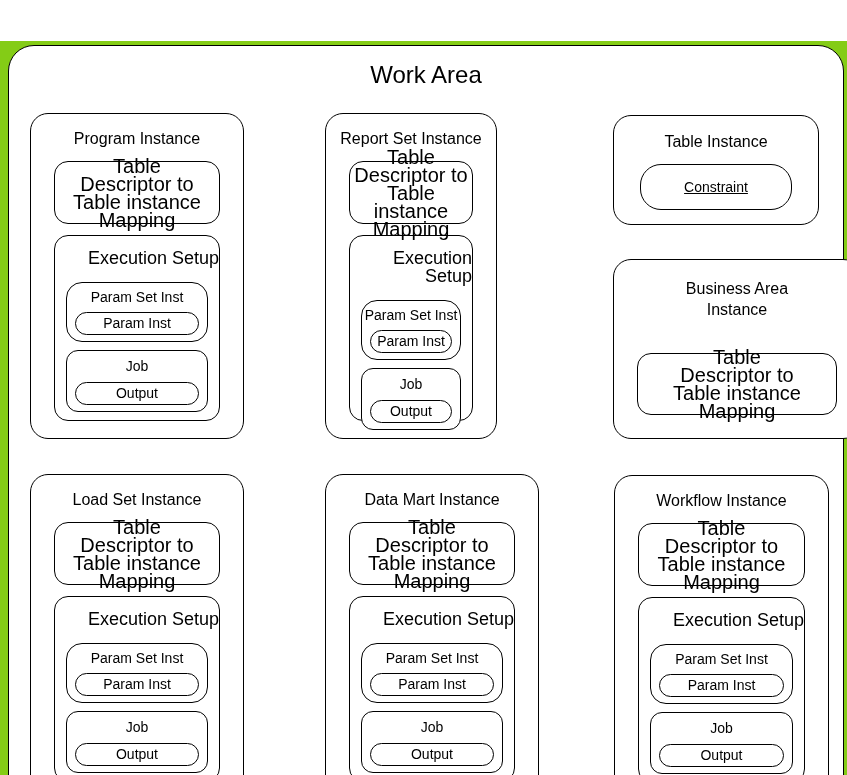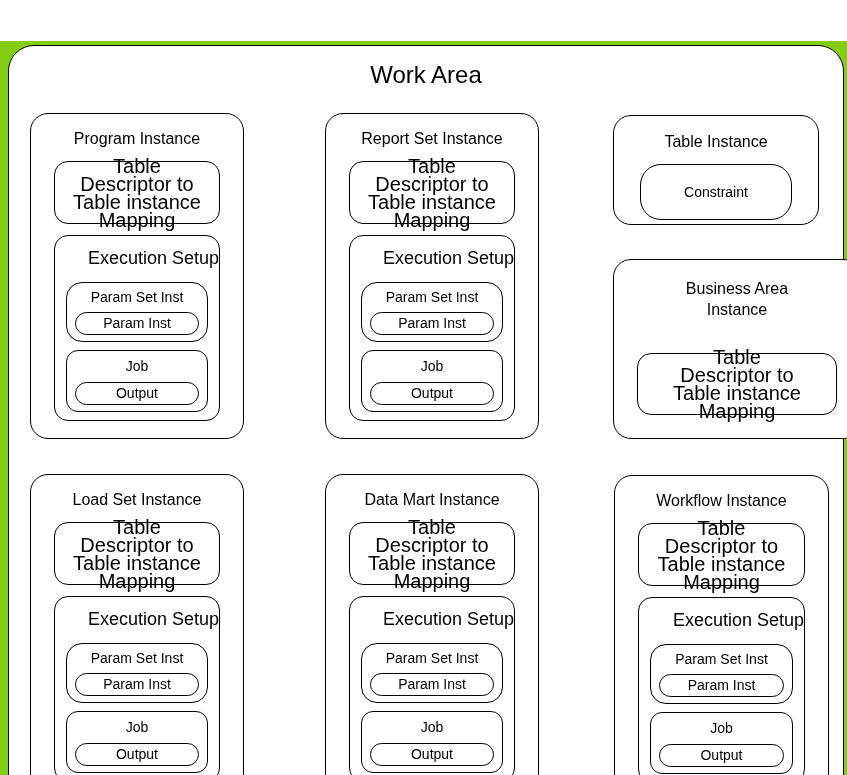--- a/index.html
+++ b/index.html
@@ -19,21 +19,21 @@
   .wa-title {
     text-align: center; font-size: 24px; line-height: 30px;
     margin-top: 14px;
   }
 
   .panel {
     position: absolute; box-sizing: border-box;
     border: 1.4px solid #000; border-radius: 18px; background: #fff;
   }
   .panel.program  { left: 21px;  top: 67px;  width: 214px; height: 326px; }
-  .panel.report   { left: 316px; top: 67px;  width: 214px; height: 326px; }
+  .panel.report   { left: 316px; top: 67px;  width: 172px; height: 326px; }
   .panel.table    { left: 604px; top: 69px;  width: 206px; height: 110px; }
   .panel.business { left: 604px; top: 213px; width: 248px; height: 180px; }
   .panel.load     { left: 21px;  top: 428px; width: 214px; height: 324px; }
   .panel.datamart { left: 316px; top: 428px; width: 214px; height: 324px; }
   .panel.workflow { left: 605px; top: 429px; width: 215px; height: 324px; }
 
   .panel-title {
     text-align: center; font-size: 16px; line-height: 20px;
     margin: 15px 6px 0;
   }
@@ -62,22 +62,22 @@
   .inner-title { text-align: center; font-size: 14px; line-height: 18px; margin-top: 5px; }
   .job-box .inner-title { margin-top: 6px; }
 
   .pill {
     margin: 6px 8px 0; height: 23px; border-radius: 12px;
     text-align: center; font-size: 14px; line-height: 20px;
   }
   .job-box .pill { margin-top: 7px; }
 
   .constraint {
-    margin: 12px auto 0; width: 152px; height: 56px; border-radius: 21px;
-    display: flex; align-items: center; justify-content: center; font-size: 14px;
+    margin: 12px auto 0; width: 152px; height: 46px; border-radius: 21px;
+    display: flex; align-items: center; justify-content: center; font-size: 14px; text-decoration: underline;
   }
 </style>
 </head>
 <body>
 
 <div class="stage">
   <div class="workarea">
     <div class="wa-title">Work Area</div>
 
     <div class="panel program">

